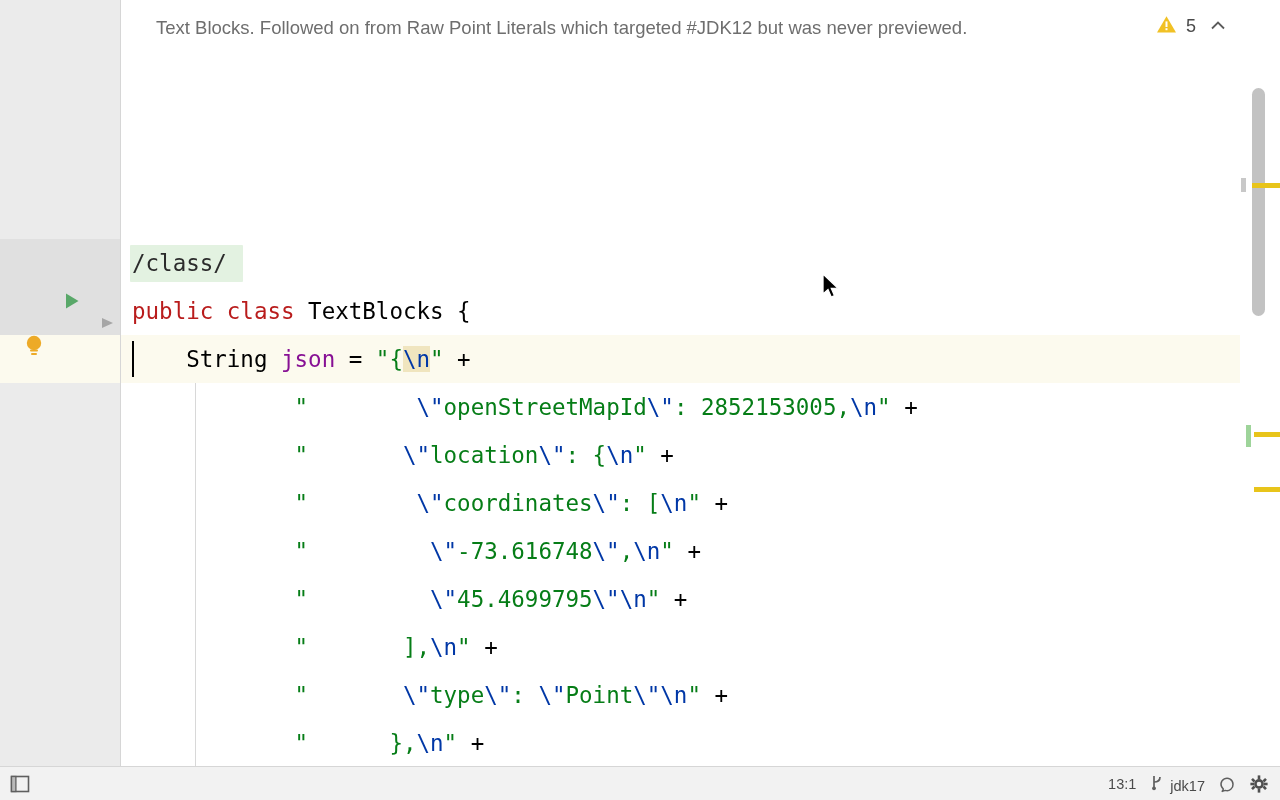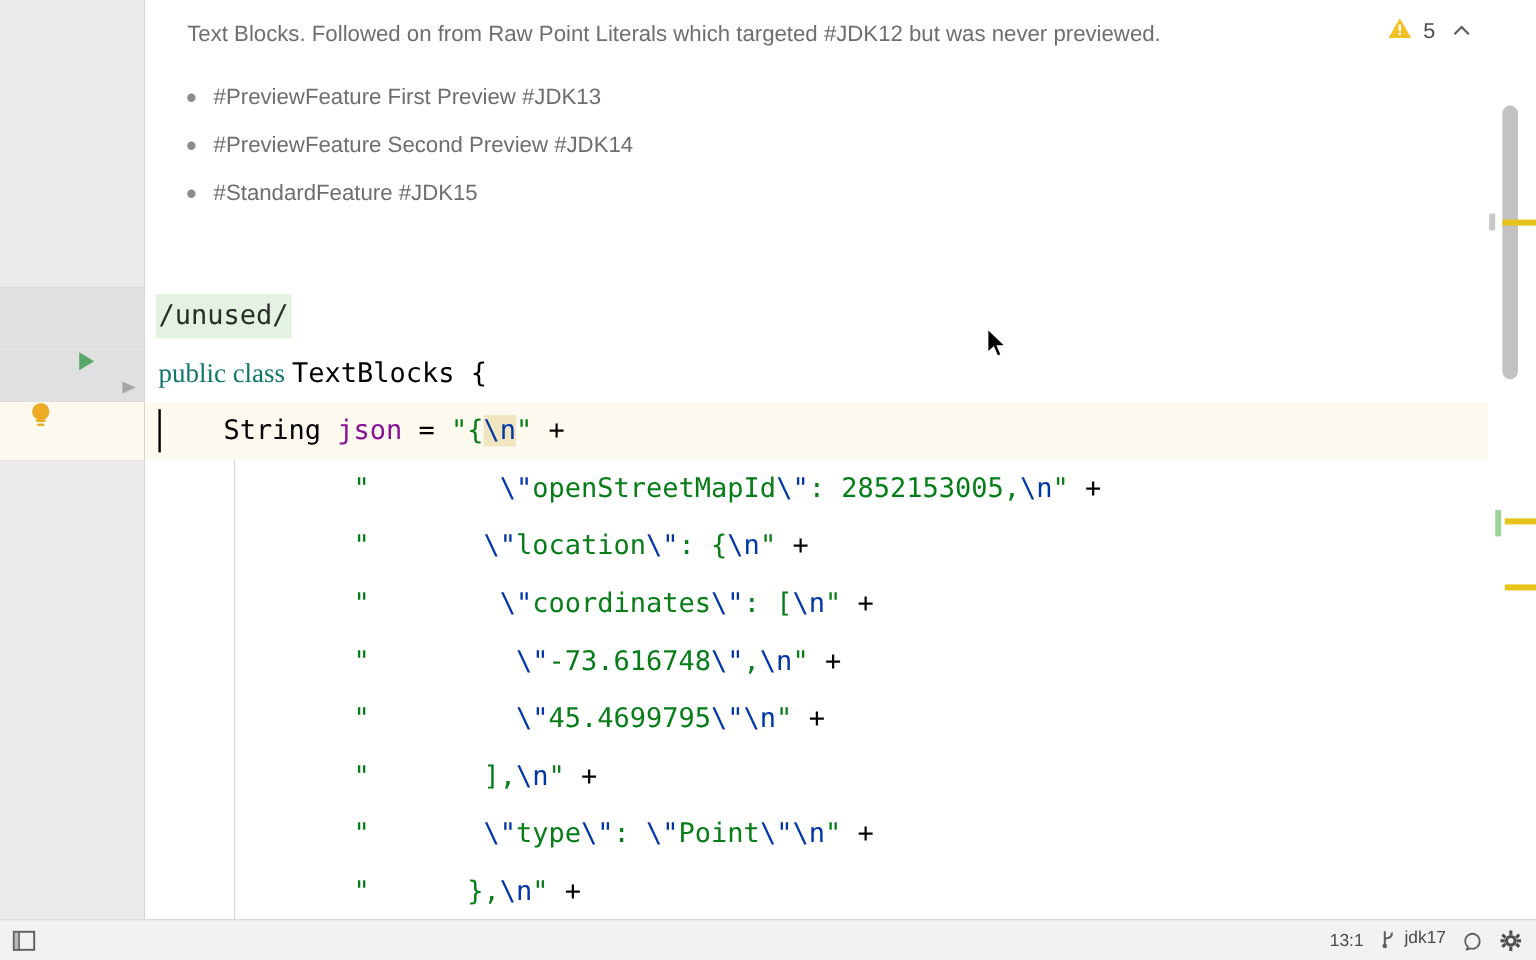--- a/index.html
+++ b/index.html
@@ -115,50 +115,36 @@
   .statusbar{
     position:absolute;left:0;top:766px;width:1280px;height:34px;
     background:#f2f2f2;border-top:1px solid #d6d6d6;
   }
   .sb-left{position:absolute;left:9px;top:6px;}
   .sb-right{
     position:absolute;right:12px;top:0;height:34px;
     display:flex;align-items:center;gap:14px;
     font-size:14.5px;color:#4a4a4a;
   }
-  .sb-item{display:flex;align-items:flex-start;gap:5px;}
+  .sb-item{display:flex;align-items:flex-end;gap:5px;}
 
   
   .mousecursor{position:absolute;left:822px;top:273px;pointer-events:none;}
 </style>
 </head>
 <body>
 
 <div id="root">
 
   <div class="gutter-bg"></div>
   <div class="gutter-divider"></div>
 
   <div class="docpanel">
     <div class="doc-body">
       <p class="doc-para">Text Blocks. Followed on from Raw Point Literals which targeted #JDK12 but was never previewed.</p>
-      <ul class="doc-list">
-        <li>
-          <span class="bullet"></span>
-          <span>#PreviewFeature First Preview #JDK13</span>
-        </li>
-        <li>
-          <span class="bullet"></span>
-          <span>#PreviewFeature Second Preview #JDK14</span>
-        </li>
-        <li>
-          <span class="bullet"></span>
-          <span>#StandardFeature #JDK15</span>
-        </li>
-      </ul>
     </div>
 
     <div class="warn-box">
       <span class="warn-tri">
         <svg width="21" height="19" viewBox="0 0 21 19">
           <path d="M10.5 1.2 L20 17.6 L1 17.6 Z" fill="#f1c125"></path>
           <rect x="9.5" y="6.4" width="2" height="5.6" fill="#ffffff"></rect>
           <rect x="9.5" y="13.2" width="2" height="2" fill="#ffffff"></rect>
         </svg>
       </span>
@@ -232,22 +218,22 @@
       <circle cx="11" cy="9" r="7.2" fill="#edaa27"></circle>
       <rect x="7" y="15.5" width="8" height="2.1" rx="1" fill="#edaa27"></rect>
       <rect x="8" y="19" width="6" height="2.1" rx="1" fill="#edaa27"></rect>
     </svg>
   </div>
 
   <div class="editor">
     <div class="indent-guide"></div>
     <div id="code-rows">
         <div class="hl-unused" style="left: 9px; top: 30px; width: 113.4px;"></div>
-        <div class="code-row" style="top: 24px;"><div class="code-text"><span style="color: rgb(43, 43, 43);">/unused/</span></div></div>
-        <div class="code-row" style="top: 72px;"><div class="code-text"><span style="color: #0f766e; font-family: Liberation Serif, serif;">public class </span><span style="color: rgb(0, 0, 0);">TextBlocks {</span></div></div>
+        <div class="code-row" style="top: 24px;"><div class="code-text"><span style="color: rgb(43, 43, 43);">/class/</span></div></div>
+        <div class="code-row" style="top: 72px;"><div class="code-text"><span style="color: #b91c1c;">public class </span><span style="color: rgb(0, 0, 0);">TextBlocks {</span></div></div>
         <div class="hl-current" style="top: 120px;"></div>
         <div class="code-row" style="top: 120px;"><div class="code-text"><span style="color: rgb(0, 0, 0);">    String </span><span style="color: rgb(135, 16, 148);">json</span><span style="color: rgb(0, 0, 0);"> = </span><span style="color: rgb(6, 125, 23);">"{</span><span class="hl-escape-sel" style="color: rgb(0, 55, 166);">\n</span><span style="color: rgb(6, 125, 23);">"</span><span style="color: rgb(0, 0, 0);"> +</span></div></div>
         <div class="caret" style="top: 126px;"></div>
         <div class="code-row" style="top: 168px;"><div class="code-text"><span style="color: rgb(6, 125, 23);">            "        </span><span style="color: rgb(0, 55, 166);">\"</span><span style="color: rgb(6, 125, 23);">openStreetMapId</span><span style="color: rgb(0, 55, 166);">\"</span><span style="color: rgb(6, 125, 23);">: 2852153005,</span><span style="color: rgb(0, 55, 166);">\n</span><span style="color: rgb(6, 125, 23);">"</span><span style="color: rgb(0, 0, 0);"> +</span></div></div>
         <div class="code-row" style="top: 216px;"><div class="code-text"><span style="color: rgb(6, 125, 23);">            "       </span><span style="color: rgb(0, 55, 166);">\"</span><span style="color: rgb(6, 125, 23);">location</span><span style="color: rgb(0, 55, 166);">\"</span><span style="color: rgb(6, 125, 23);">: {</span><span style="color: rgb(0, 55, 166);">\n</span><span style="color: rgb(6, 125, 23);">"</span><span style="color: rgb(0, 0, 0);"> +</span></div></div>
         <div class="code-row" style="top: 264px;"><div class="code-text"><span style="color: rgb(6, 125, 23);">            "        </span><span style="color: rgb(0, 55, 166);">\"</span><span style="color: rgb(6, 125, 23);">coordinates</span><span style="color: rgb(0, 55, 166);">\"</span><span style="color: rgb(6, 125, 23);">: [</span><span style="color: rgb(0, 55, 166);">\n</span><span style="color: rgb(6, 125, 23);">"</span><span style="color: rgb(0, 0, 0);"> +</span></div></div>
         <div class="code-row" style="top: 312px;"><div class="code-text"><span style="color: rgb(6, 125, 23);">            "         </span><span style="color: rgb(0, 55, 166);">\"</span><span style="color: rgb(6, 125, 23);">-73.616748</span><span style="color: rgb(0, 55, 166);">\"</span><span style="color: rgb(6, 125, 23);">,</span><span style="color: rgb(0, 55, 166);">\n</span><span style="color: rgb(6, 125, 23);">"</span><span style="color: rgb(0, 0, 0);"> +</span></div></div>
         <div class="code-row" style="top: 360px;"><div class="code-text"><span style="color: rgb(6, 125, 23);">            "         </span><span style="color: rgb(0, 55, 166);">\"</span><span style="color: rgb(6, 125, 23);">45.4699795</span><span style="color: rgb(0, 55, 166);">\"</span><span style="color: rgb(6, 125, 23);"></span><span style="color: rgb(0, 55, 166);">\n</span><span style="color: rgb(6, 125, 23);">"</span><span style="color: rgb(0, 0, 0);"> +</span></div></div>
         <div class="code-row" style="top: 408px;"><div class="code-text"><span style="color: rgb(6, 125, 23);">            "       ],</span><span style="color: rgb(0, 55, 166);">\n</span><span style="color: rgb(6, 125, 23);">"</span><span style="color: rgb(0, 0, 0);"> +</span></div></div>
         <div class="code-row" style="top: 456px;"><div class="code-text"><span style="color: rgb(6, 125, 23);">            "       </span><span style="color: rgb(0, 55, 166);">\"</span><span style="color: rgb(6, 125, 23);">type</span><span style="color: rgb(0, 55, 166);">\"</span><span style="color: rgb(6, 125, 23);">: </span><span style="color: rgb(0, 55, 166);">\"</span><span style="color: rgb(6, 125, 23);">Point</span><span style="color: rgb(0, 55, 166);">\"</span><span style="color: rgb(6, 125, 23);"></span><span style="color: rgb(0, 55, 166);">\n</span><span style="color: rgb(6, 125, 23);">"</span><span style="color: rgb(0, 0, 0);"> +</span></div></div>

